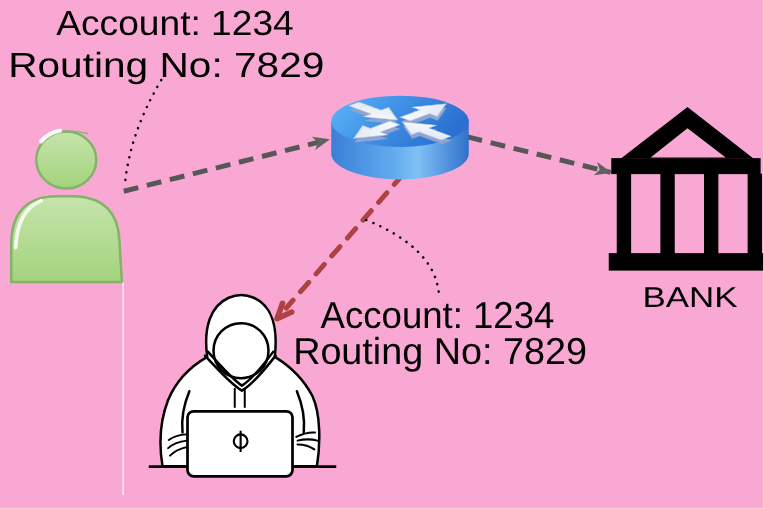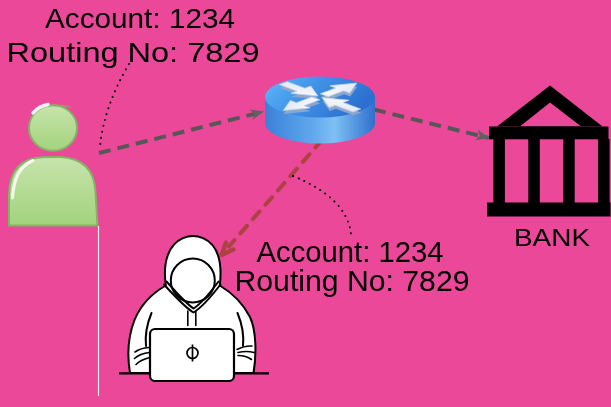--- a/index.html
+++ b/index.html
@@ -1,16 +1,16 @@
 <!DOCTYPE html>
 <html><head>
 <meta charset="utf-8">
 <style>
   html,body{margin:0;padding:0;background:#ffffff;}
-  #canvas{position:relative;width:611px;height:407px;background:#ec4899;overflow:hidden;
+  #canvas{position:relative;width:611px;height:407px;background:#f9a8d4;overflow:hidden;
           font-family:"Liberation Sans", sans-serif;}
   svg{position:absolute;top:0;left:0;}
 </style>
 </head>
 <body>
 <div id="canvas">
 <svg width="611" height="407" viewBox="0 0 611 407">
   <defs>
     <linearGradient id="pg" x1="0" y1="0" x2="0" y2="1">
       <stop offset="0" stop-color="#c6e4ab"></stop>

